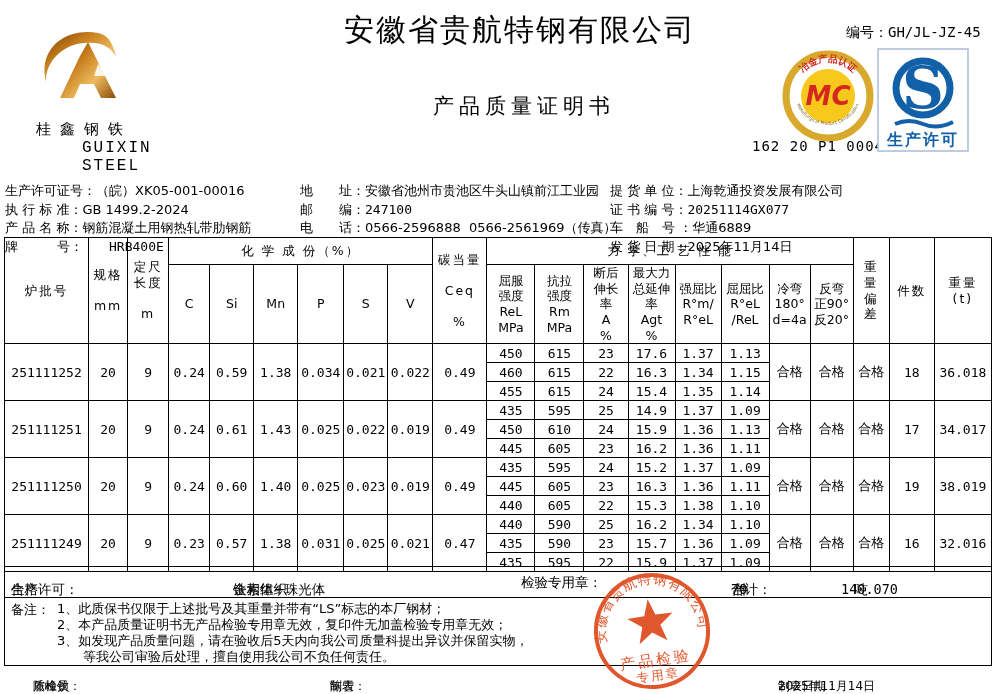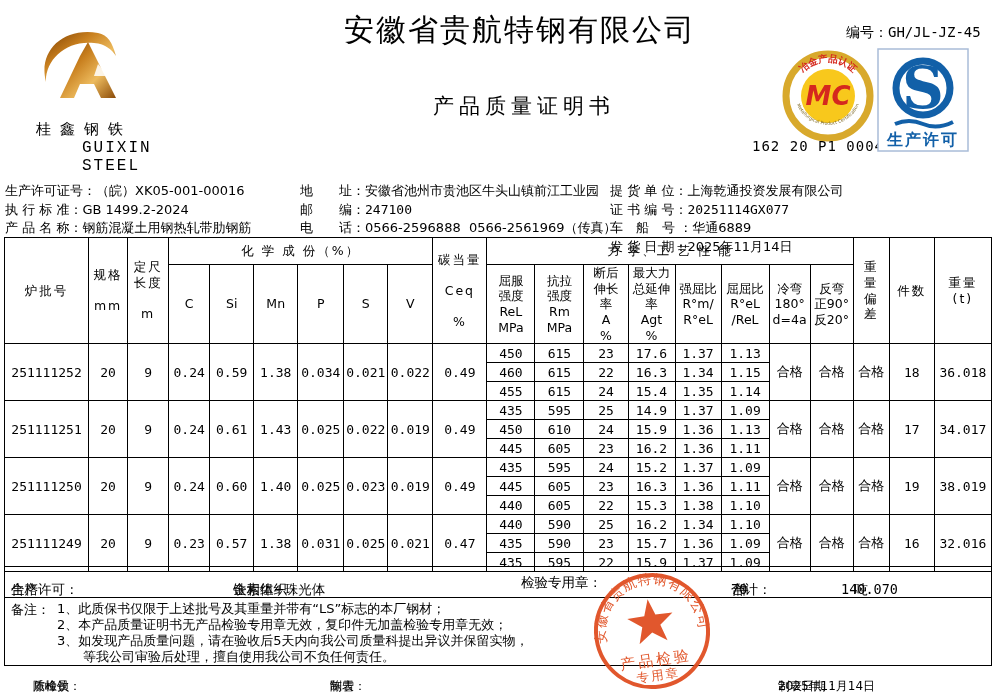--- a/index.html
+++ b/index.html
@@ -99,20 +99,21 @@
     <text x="46" y="60" text-anchor="middle" font-size="58" font-weight="bold" fill="#1260a8" font-family="'DejaVu Serif',serif">S</text>
     <path d="M 18 76 Q 32 70 46 76 Q 60 82 76 74" fill="none" stroke="#1260a8" stroke-width="4"></path>
     <text x="46" y="97" text-anchor="middle" font-size="16" font-weight="bold" fill="#1260a8" letter-spacing="2">生产许可</text>
   </svg>
 </div>
 
 <div class="abs info-col info-left">
   <div><span>生产许可证号：</span><span>（皖）XK05-001-00016</span></div>
   <div><span>执 行 标 准：</span><span>GB 1499.2-2024</span></div>
   <div><span>产 品 名 称：</span><span>钢筋混凝土用钢热轧带肋钢筋</span></div>
+  <div><span>牌　　　号：</span><span class="num">　　HRB400E</span></div>
 </div>
 <div class="abs info-col info-mid">
   <div><span>地　　址：</span><span>安徽省池州市贵池区牛头山镇前江工业园</span></div>
   <div><span>邮　　编：</span><span class="num">247100</span></div>
   <div><span>电　　话：</span><span>0566-2596888  0566-2561969（传真）</span></div>
 </div>
 <div class="abs info-col info-right">
   <div><span>提 货 单 位：</span><span>上海乾通投资发展有限公司</span></div>
   <div><span>证 书 编 号：</span><span class="num">20251114GX077</span></div>
   <div><span>车　船　号 ：</span><span>华通6889</span></div>

